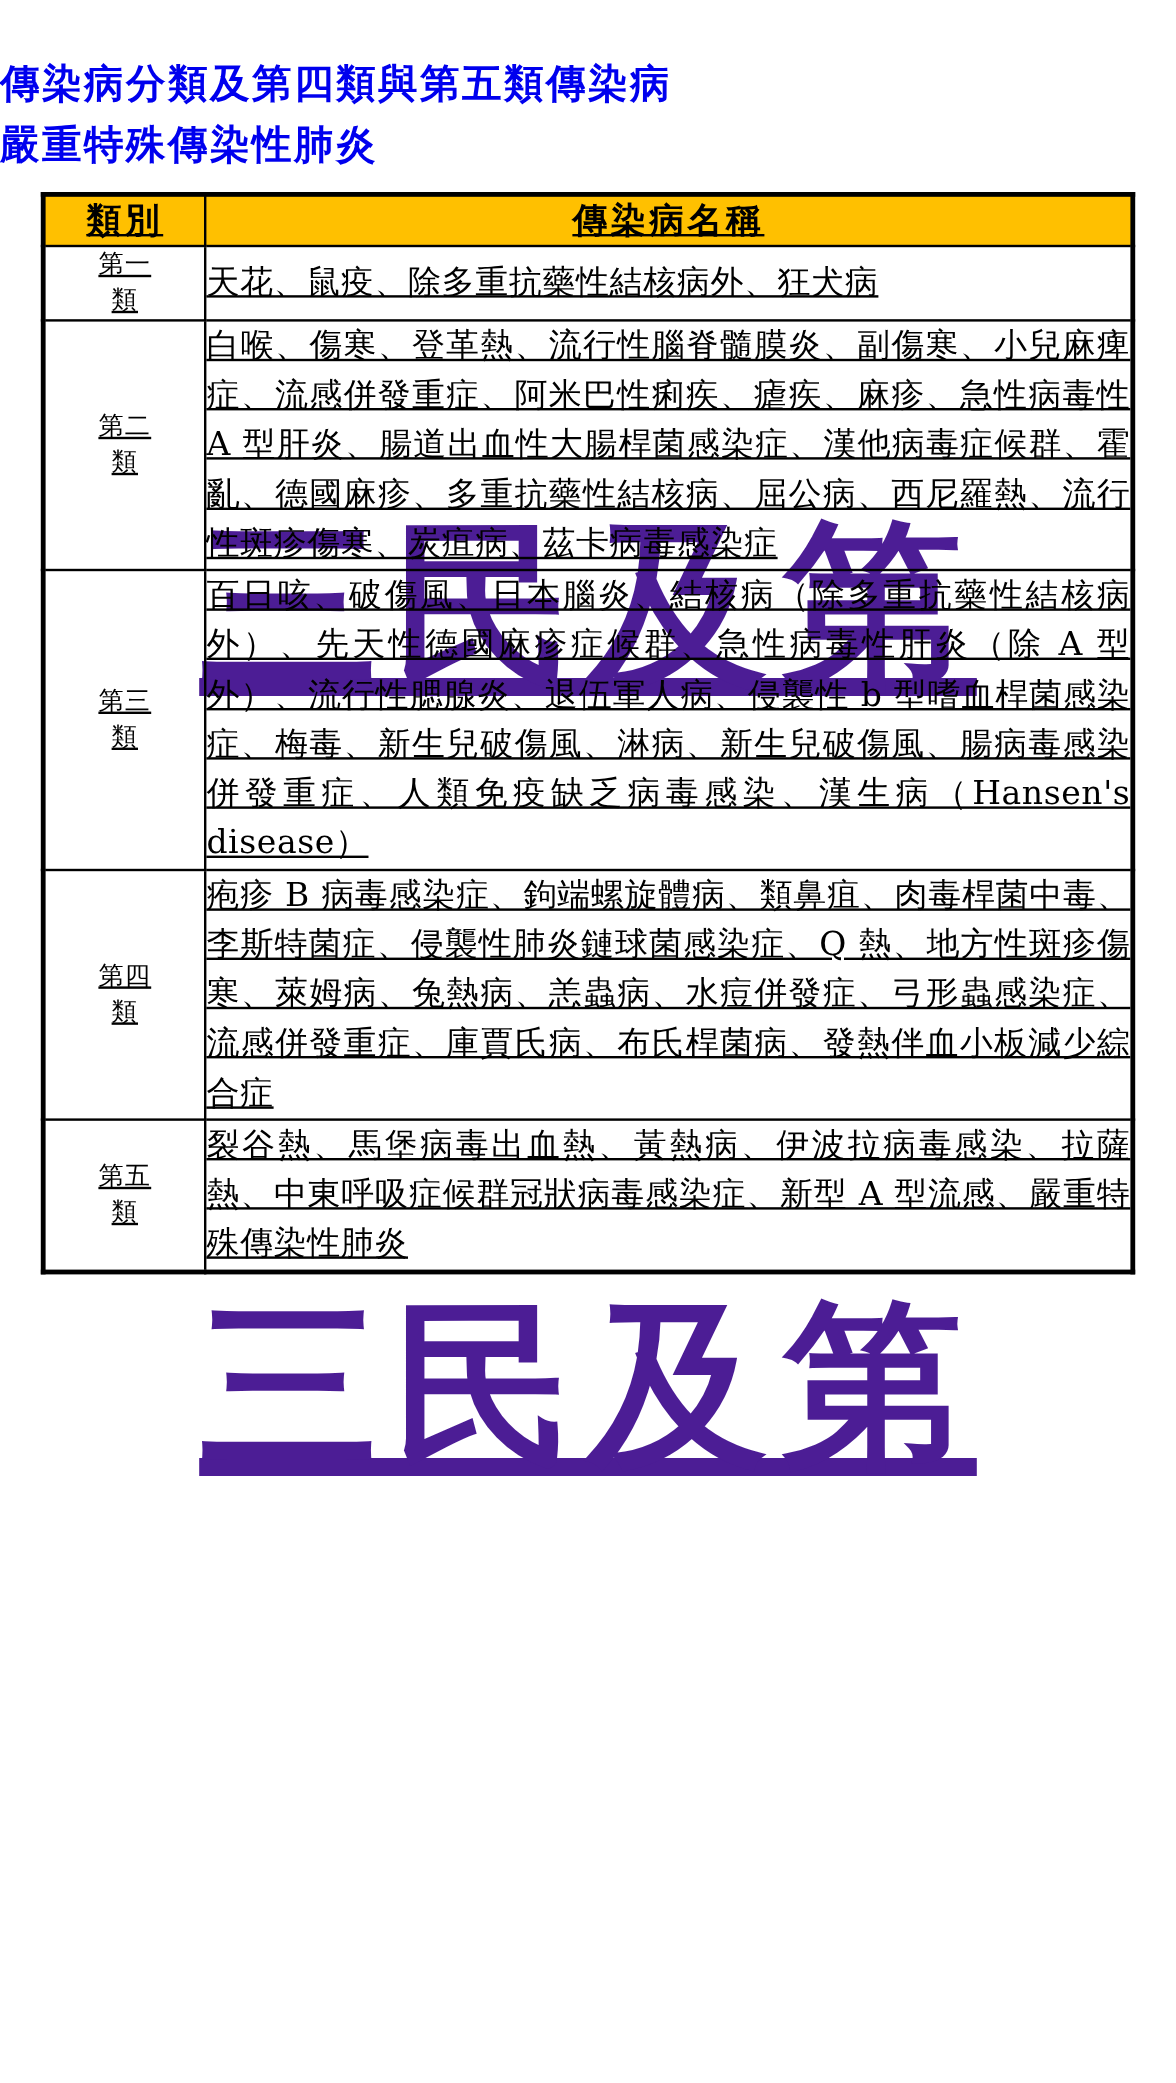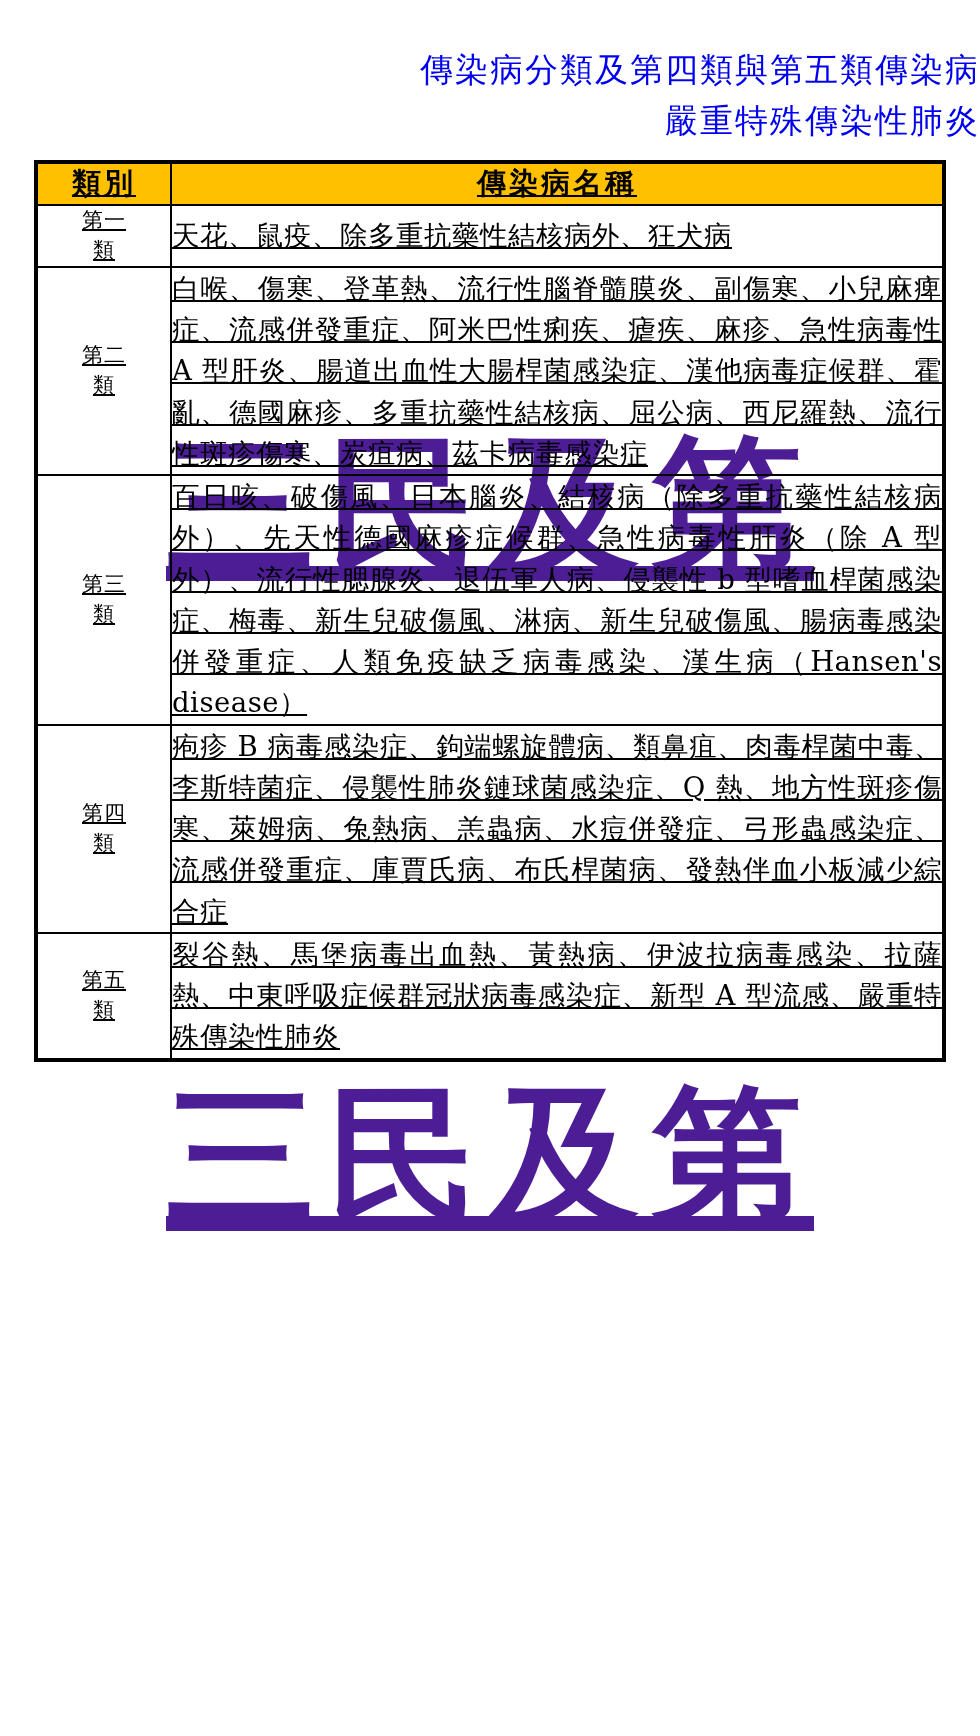--- a/index.html
+++ b/index.html
@@ -40,23 +40,23 @@
     text-decoration: underline;
   }
 
   .page {
     position: relative;
     z-index: 1;
     padding: 0;
   }
 
   .doc-title {
-    text-align: right;
+    text-align: left;
     color: #0000ee;
-    font-weight: normal;
+    font-weight: bold;
     font-size: 33px;
     line-height: 1.55;
     letter-spacing: 2px;
     padding-top: 44px;
     padding-bottom: 10px;
     font-family: "DejaVu Serif", "Liberation Serif", serif;
   }
   .doc-title .line2 {
     display: block;
   }

